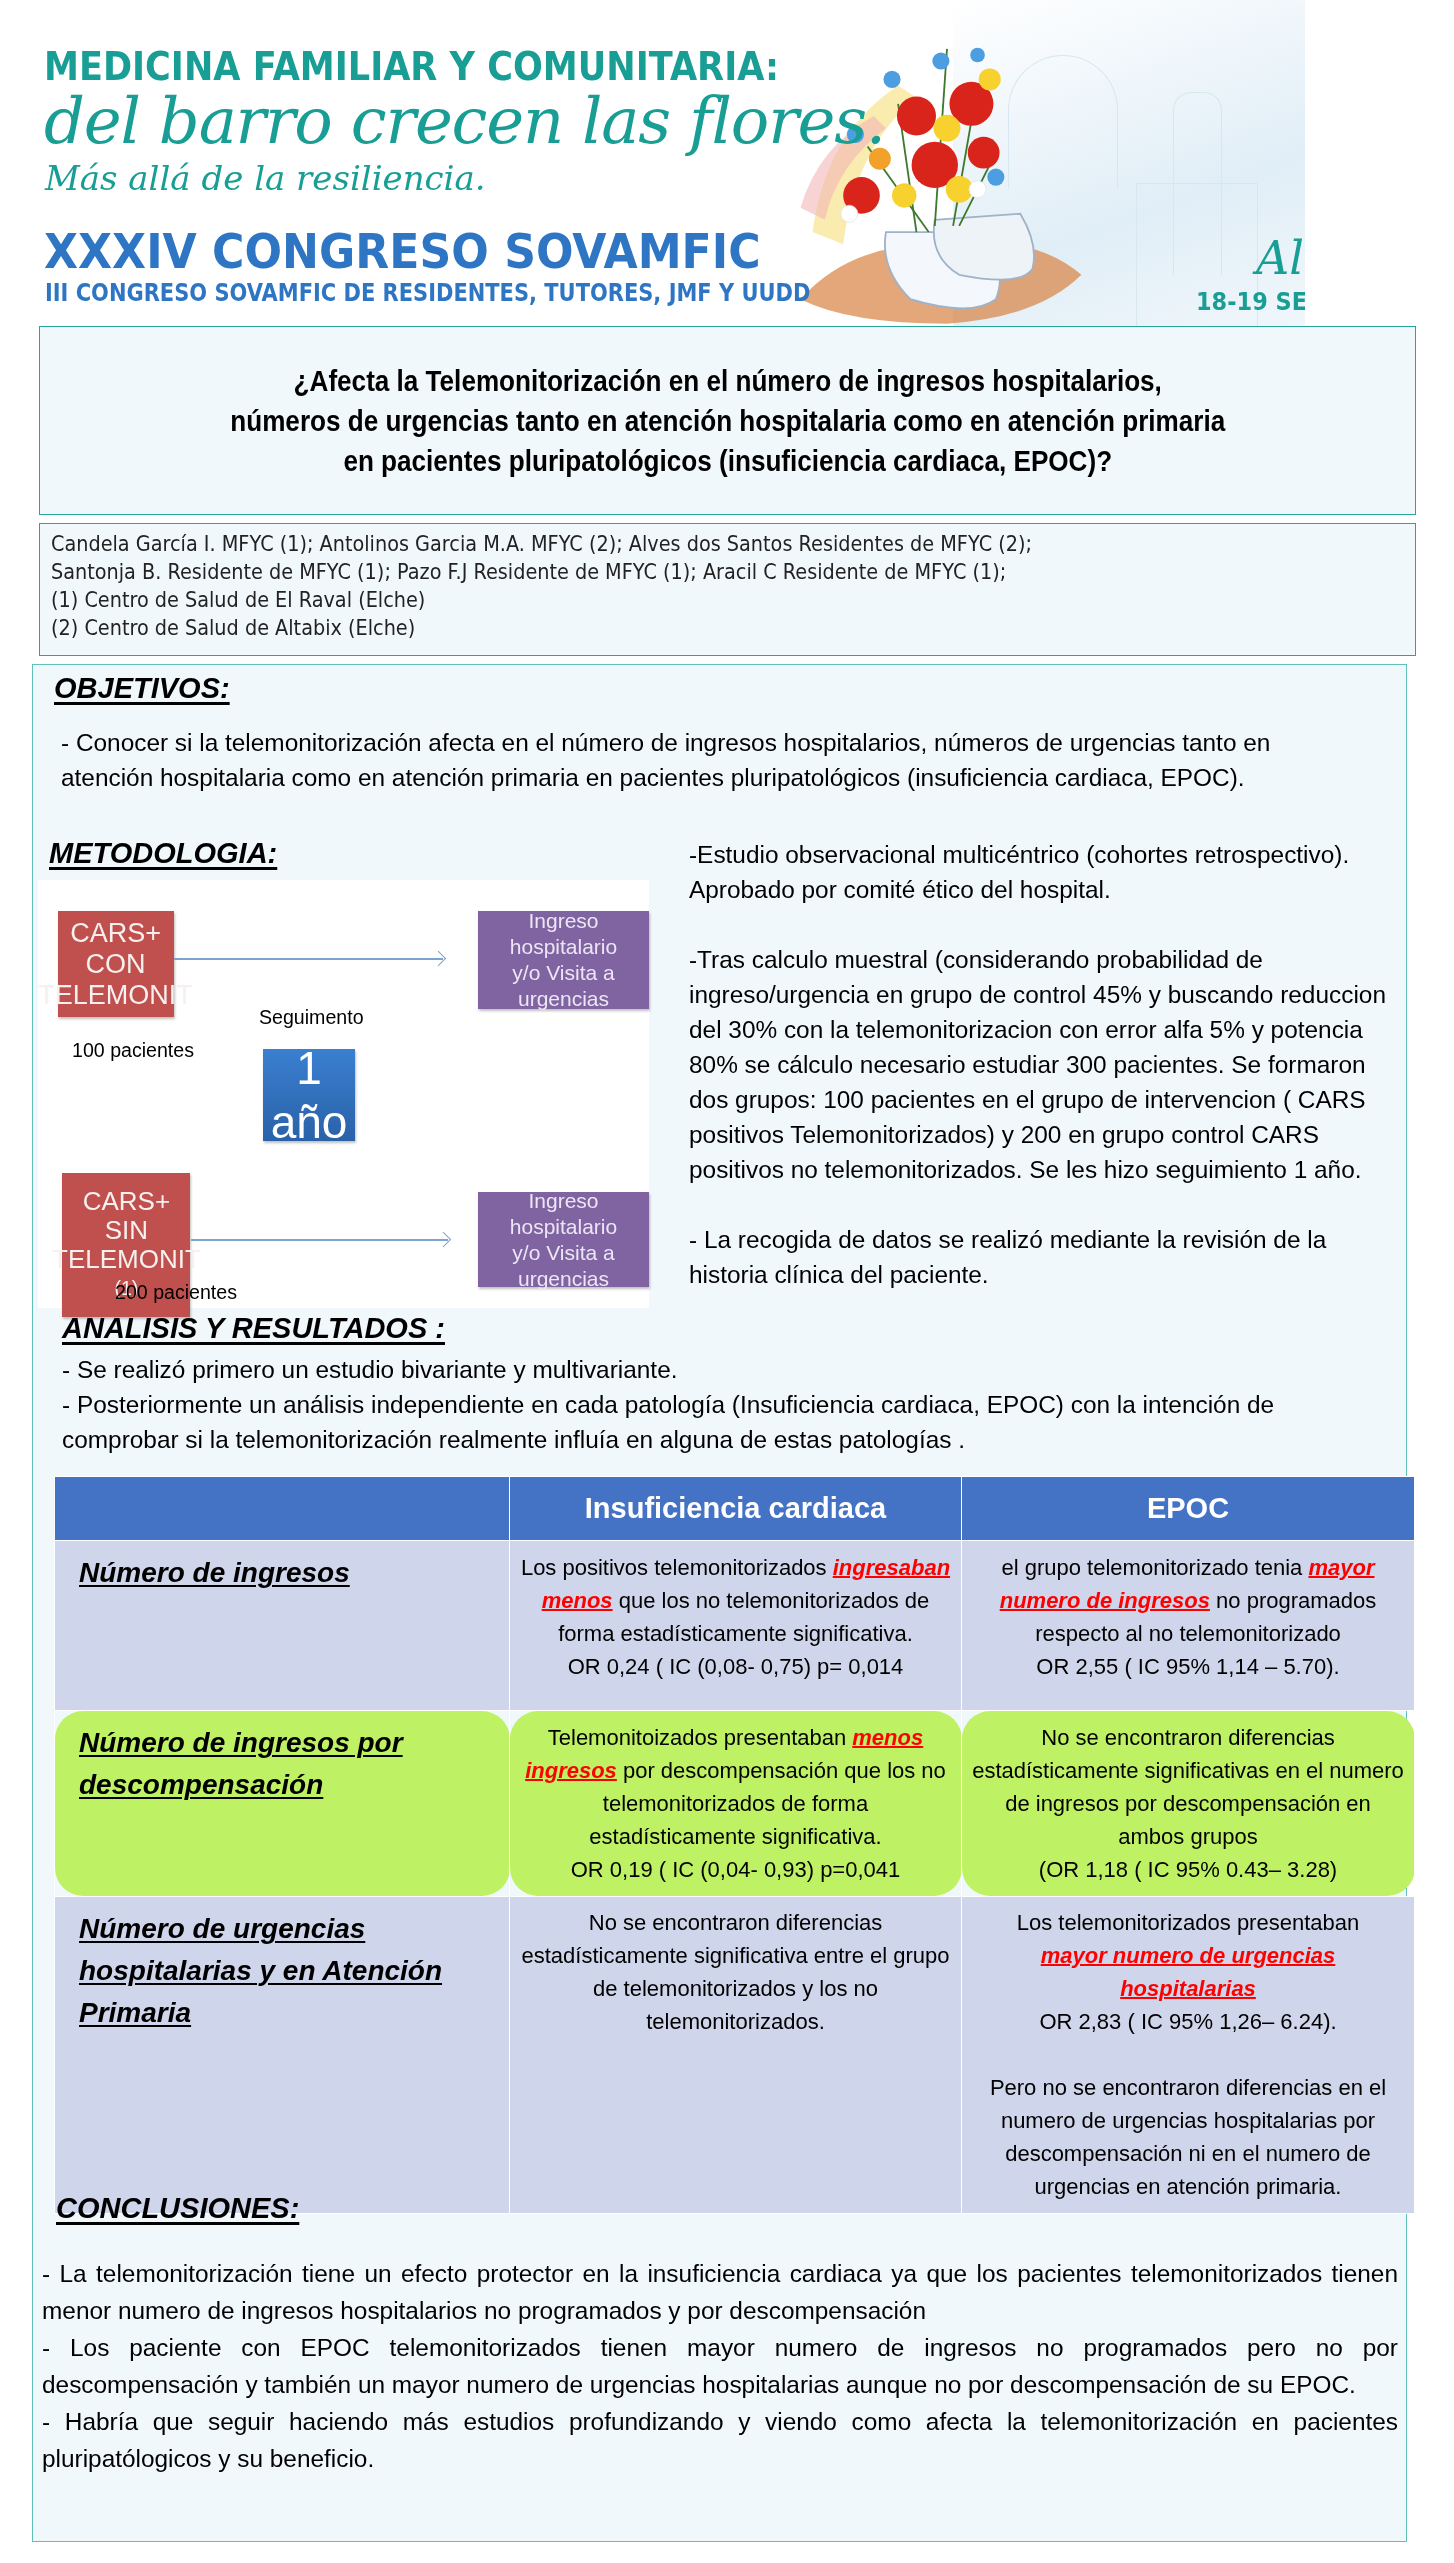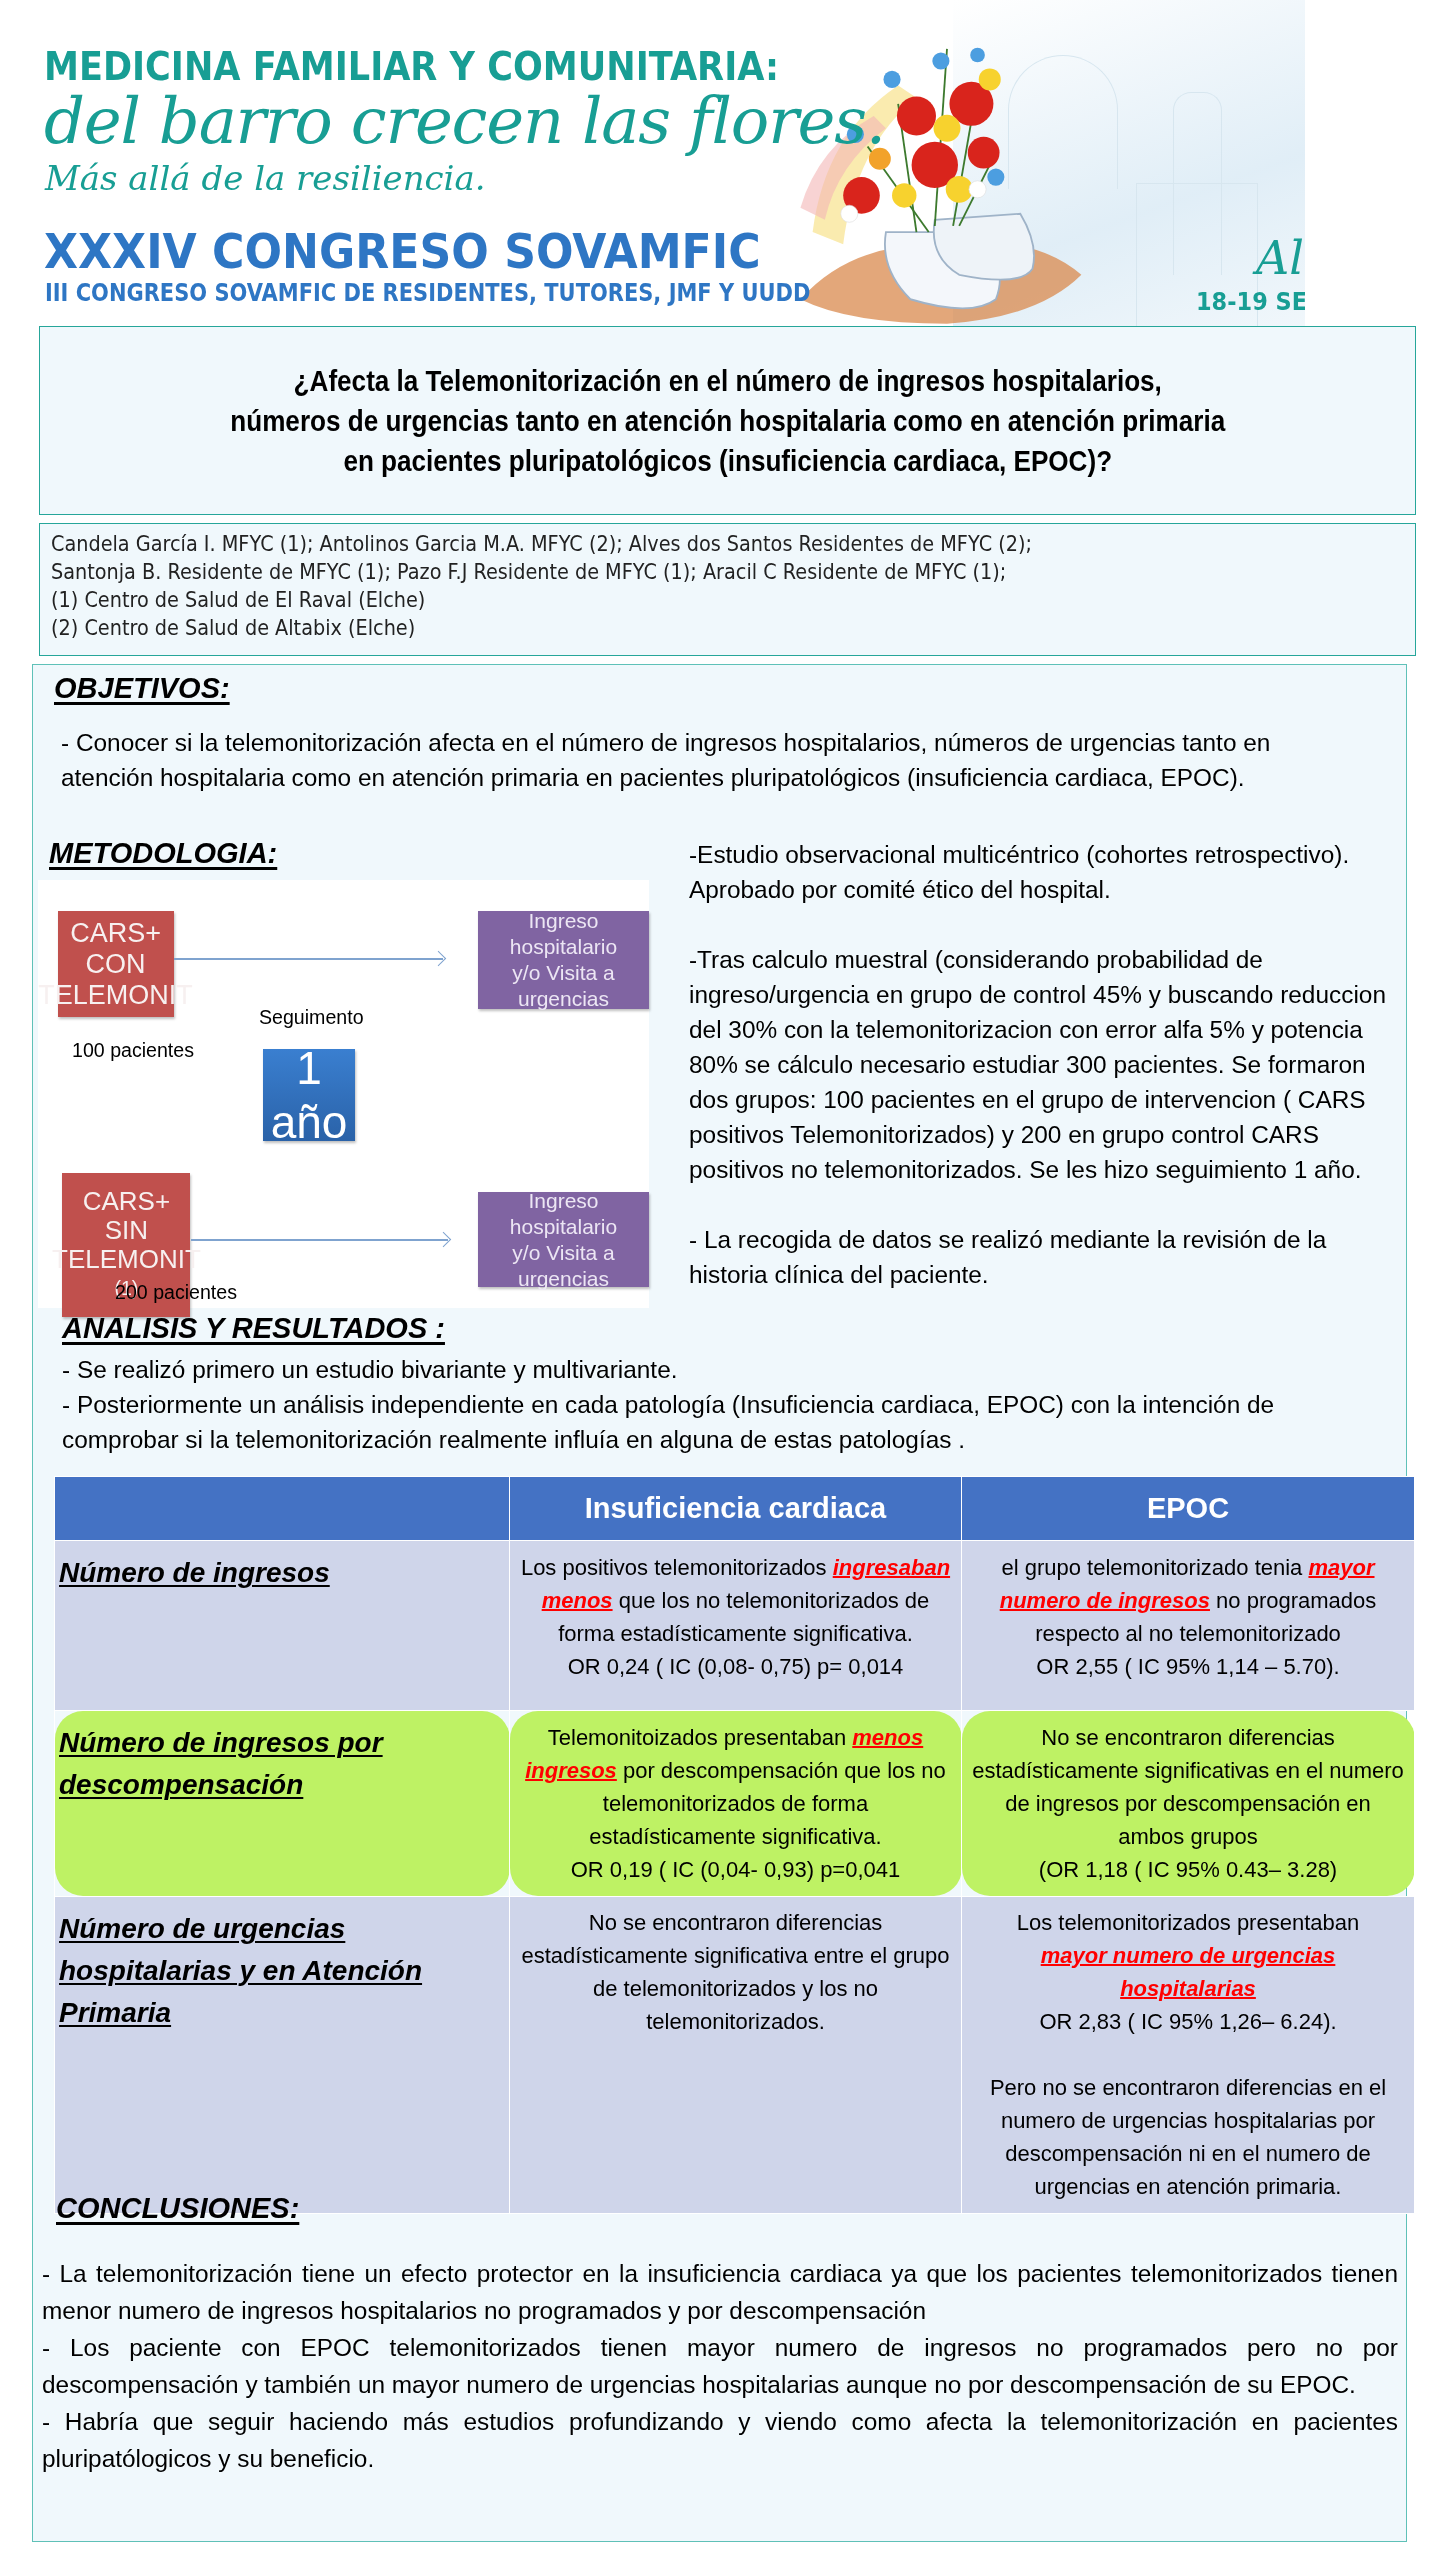--- a/index.html
+++ b/index.html
@@ -57,21 +57,21 @@
 
   
   .results-table { position: absolute; left: 54px; top: 1476px; width: 1360px; border-collapse: collapse; table-layout: fixed; }
   .results-table th { background: #4472c4; color: #fff; font-family: "Liberation Sans", sans-serif; font-weight: bold;
     font-size: 29px; height: 64px; border: 1.8px solid #fff; text-align: center; }
   .results-table td { border: 1.8px solid #fff; vertical-align: top; font-family: "Liberation Sans", sans-serif;
     font-size: 22px; line-height: 33px; text-align: center; padding: 9.8px 8.6px; }
   .results-table tr.odd td { background: #cfd5ea; }
   .results-table tr.even td { background: #bef264; border-radius: 28px; }
   .results-table td.rowhead { text-align: left; font-weight: bold; font-style: italic; text-decoration: underline;
-    text-decoration-thickness: 2.4px; text-underline-offset: 3.1px; font-size: 28px; line-height: 42px; padding: 11px 4px; }
+    text-decoration-thickness: 2.4px; text-underline-offset: 3.1px; font-size: 28px; line-height: 42px; padding: 11px 24px; }
   .hl { color: #ff0000; font-weight: bold; font-style: italic; text-decoration: underline; text-decoration-thickness: 1.8px; }
 
   .concl { position: absolute; left: 42px; top: 2255px; width: 1356px; font-family: "Liberation Sans", sans-serif;
     font-size: 24.4px; line-height: 37px; text-align: justify; }
   .concl p { margin: 0; }
 </style>
 </head>
 <body>
 
 <div class="banner">

